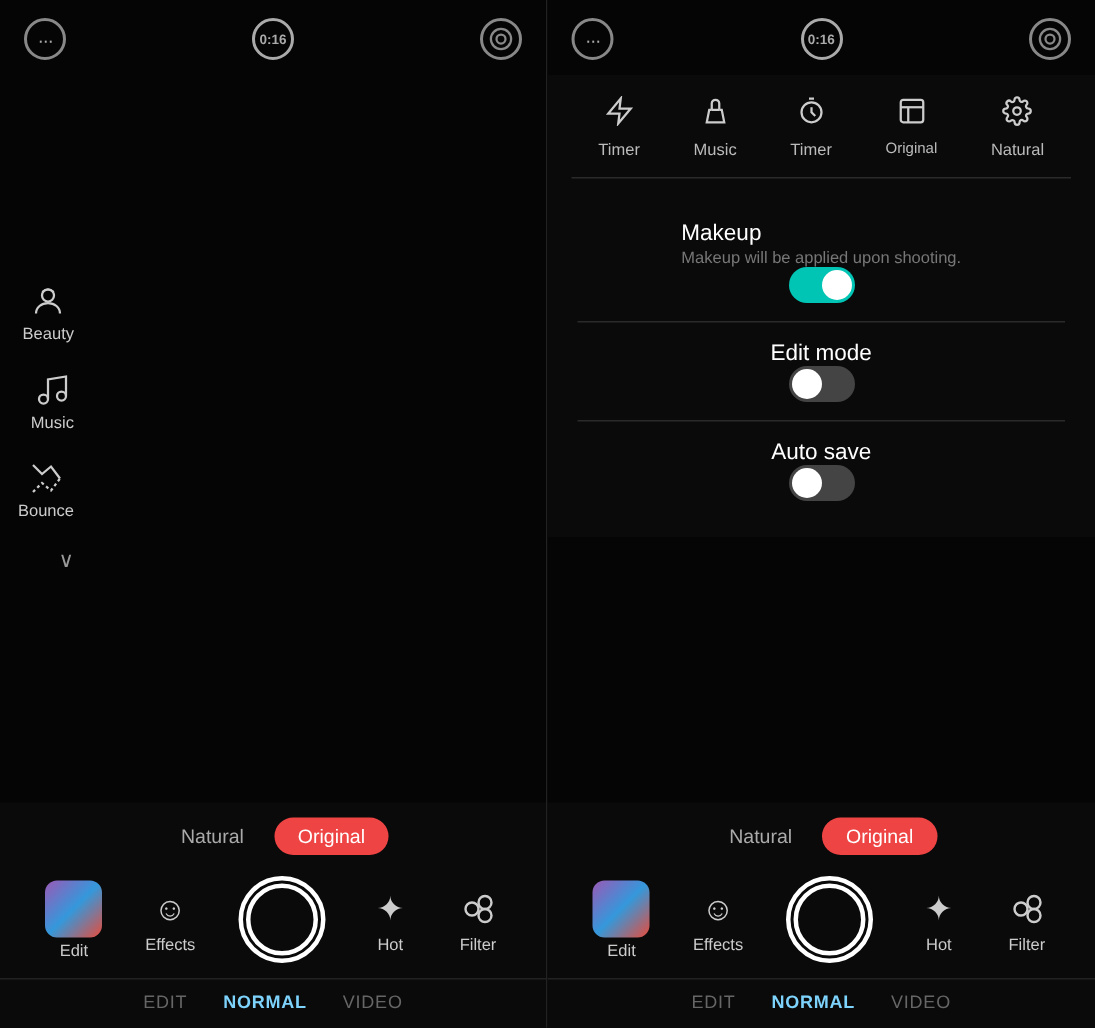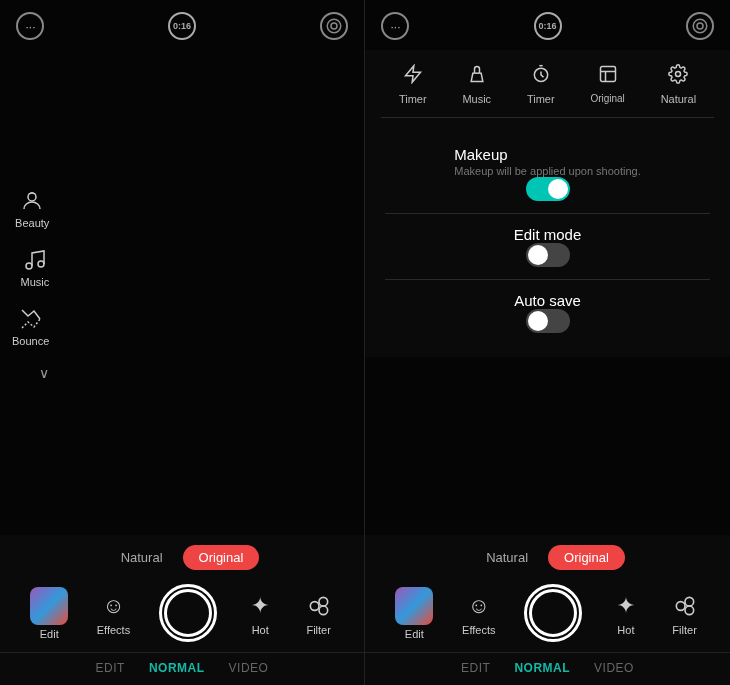--- a/index.html
+++ b/index.html
@@ -184,21 +184,21 @@
     }
 
     .mode-tab {
       font-size: 12px;
       color: #666;
       font-weight: 500;
       letter-spacing: 0.5px;
     }
 
     .mode-tab.active {
-      color: #14b8a6;
+      color: #7dd3fc;
       font-weight: 700;
     }
 
     
     .star-icon {
       font-size: 22px;
       color: #ccc;
     }
 
     

